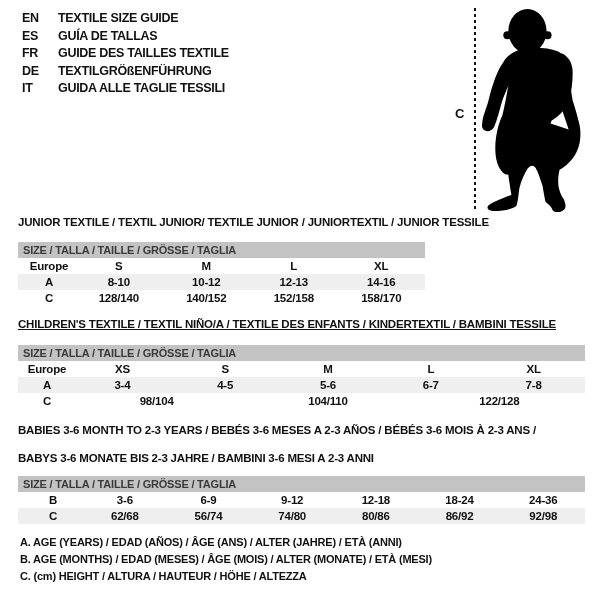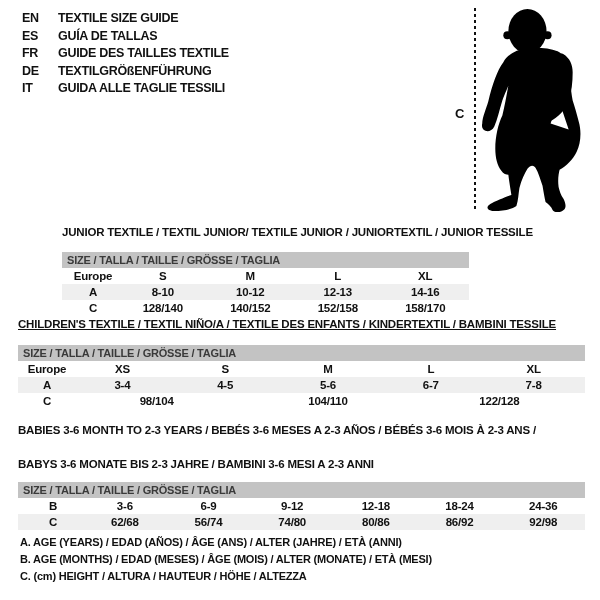--- a/index.html
+++ b/index.html
@@ -16,28 +16,28 @@
   
   .figure{position:absolute;left:440px;top:0;width:160px;height:220px;}
   .figure-label{position:absolute;left:15px;top:106px;font-weight:700;font-size:13px;}
   .dashed-line{
     position:absolute;left:34px;top:8px;width:2px;height:202px;
     background:repeating-linear-gradient(to bottom,#111 0 3px,transparent 3px 6px);
   }
   .baby-svg{position:absolute;left:39px;top:4px;}
   
   .size-table{position:absolute;left:18px;}
-  .t1{top:224px;width:407px;margin-left:44px;}
+  .t1{top:214px;width:407px;}
   .t2{top:316px;width:567px;}
   .t3{top:422px;width:567px;}
   .t-title{font-weight:700;font-size:11.5px;line-height:16px;letter-spacing:-0.2px;white-space:nowrap;}
   .t-title2:empty{display:none;}
   .t1 .t-title{margin-bottom:12px;}
   .t2 .t-title{margin-bottom:13px;text-decoration:underline;}
-  .t3 .t-title{margin-bottom:18px;}
+  .t3 .t-title{margin-bottom:12px;}
   .t3 .t-title2{margin-bottom:10px;}
   .t-bar{
     height:16px;line-height:16px;background:#c3c3c3;color:#3a3a3a;
     font-weight:700;font-size:11px;padding-left:5px;letter-spacing:-0.2px;
   }
   .t-row{display:flex;height:16px;line-height:16px;font-weight:700;font-size:11.5px;letter-spacing:-0.2px;}
   .t-row.shaded{background:#efefef;}
   .t-label{padding-left:5px;text-align:center;}
   .t1 .t-label{width:52px;}
   .t2 .t-label{width:48px;}

